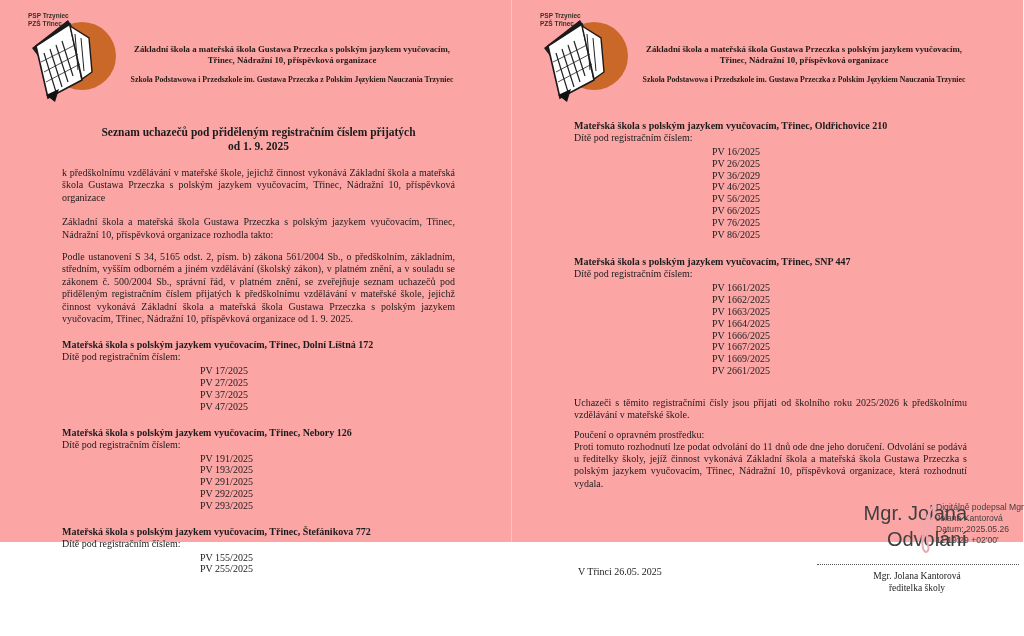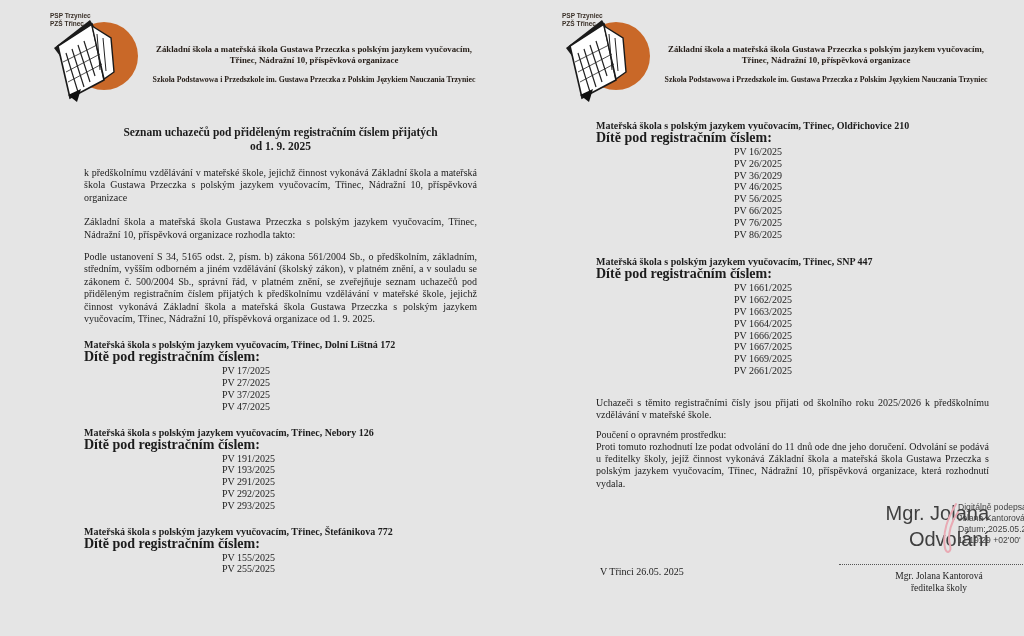--- a/index.html
+++ b/index.html
@@ -1,18 +1,18 @@
 <!DOCTYPE html>
 <html><head>
 <meta charset="utf-8">
 <style>
   html,body{margin:0;padding:0;background:#e9e9e9;}
   .canvas{position:relative;width:1024px;height:636px;background:#ffffff;overflow:hidden;
           font-family:"Liberation Serif",serif;color:#1c1c1c;}
-  .page{position:absolute;top:0;width:511px;height:636px;background:#e5e5e5;padding-left:22px;}
+  .page{position:absolute;top:0;width:511px;height:542px;background:#fca5a5;}
   .page-left{left:0;border-right:1px solid #d5d5d5;}
   .page-right{left:512px;}
   .page-body{padding:0 56px 0 62px;}
 
   
   .page-header{position:relative;height:112px;}
   .logo{position:absolute;left:26px;top:8px;width:92px;height:96px;}
   .logo svg{position:absolute;left:0;top:0;}
   .logo-text{position:absolute;left:2px;top:4px;line-height:8px;
              font-family:"Liberation Sans",sans-serif;font-size:6.5px;font-weight:bold;color:#3a3028;}
@@ -22,21 +22,21 @@
 
   
   .doc-title{margin-top:13px;text-align:center;font-weight:bold;font-size:11.5px;line-height:14px;}
   .para{font-size:10px;line-height:12.4px;text-align:justify;}
   .p-intro{margin-top:14px;}
   .p-decision{margin-top:12px;}
   .p-legal{margin-top:10px;}
 
   .section{margin-top:14px;}
   .sec-heading{font-weight:bold;font-size:10px;line-height:12px;}
-  .sec-label{font-size:14px;line-height:12px;font-weight:bold;}
+  .sec-label{font-size:10px;line-height:12px;}
   .pv-list{margin-left:138px;margin-top:2px;}
   .pv-item{font-size:10px;line-height:11.8px;}
 
   
   .sec-first{margin-top:8px;}
   .p-admission{margin-top:20px;}
   .appeal-heading{margin-top:7px;font-size:10px;line-height:12px;}
   .p-appeal{margin-top:0;}
 
   .signature-area{position:relative;margin-top:10px;height:120px;}

